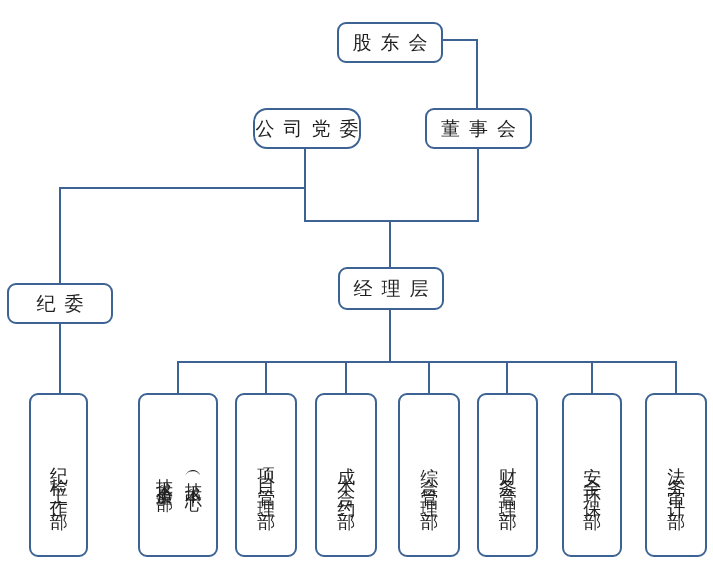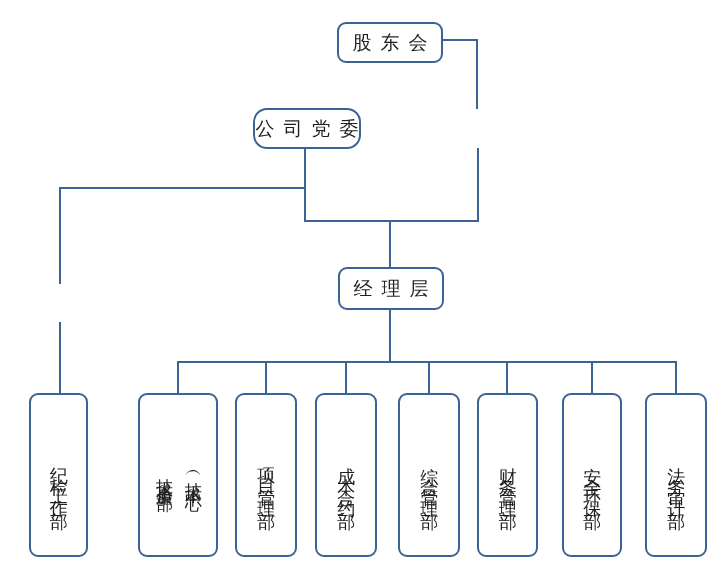--- a/index.html
+++ b/index.html
@@ -79,21 +79,27 @@
   <div class="line" style="left:675px; top:361px; width:2px; height:33px;"></div>
   <div class="line" style="left:59px; top:322px; width:2px; height:72px;"></div>
 
   <div class="node" style="left:337px; top:22px; width:106px; height:41px;">
     <span class="htext">股东会</span>
   </div>
 
   <div class="node" style="left:253px; top:108px; width:108px; height:41px;border-radius:14px;">
     <span class="htext">公司党委</span>
   </div>
+  <div class="node" style="left:425px; top:108px; width:107px; height:41px;">
+    <span class="htext">董事会</span>
+  </div>
 
+  <div class="node" style="left:7px; top:283px; width:106px; height:41px;">
+    <span class="htext">纪委</span>
+  </div>
   <div class="node" style="left:338px; top:267px; width:106px; height:43px;">
     <span class="htext">经理层</span>
   </div>
 
   <div class="node" style="left:29px; top:393px; width:59px; height:164px;">
     <span class="vtext">纪检工作部</span>
   </div>
   <div class="node" style="left:138px; top:393px; width:80px; height:164px;">
     <span class="vtext tight">技术质量部
 （技术中心）</span>

